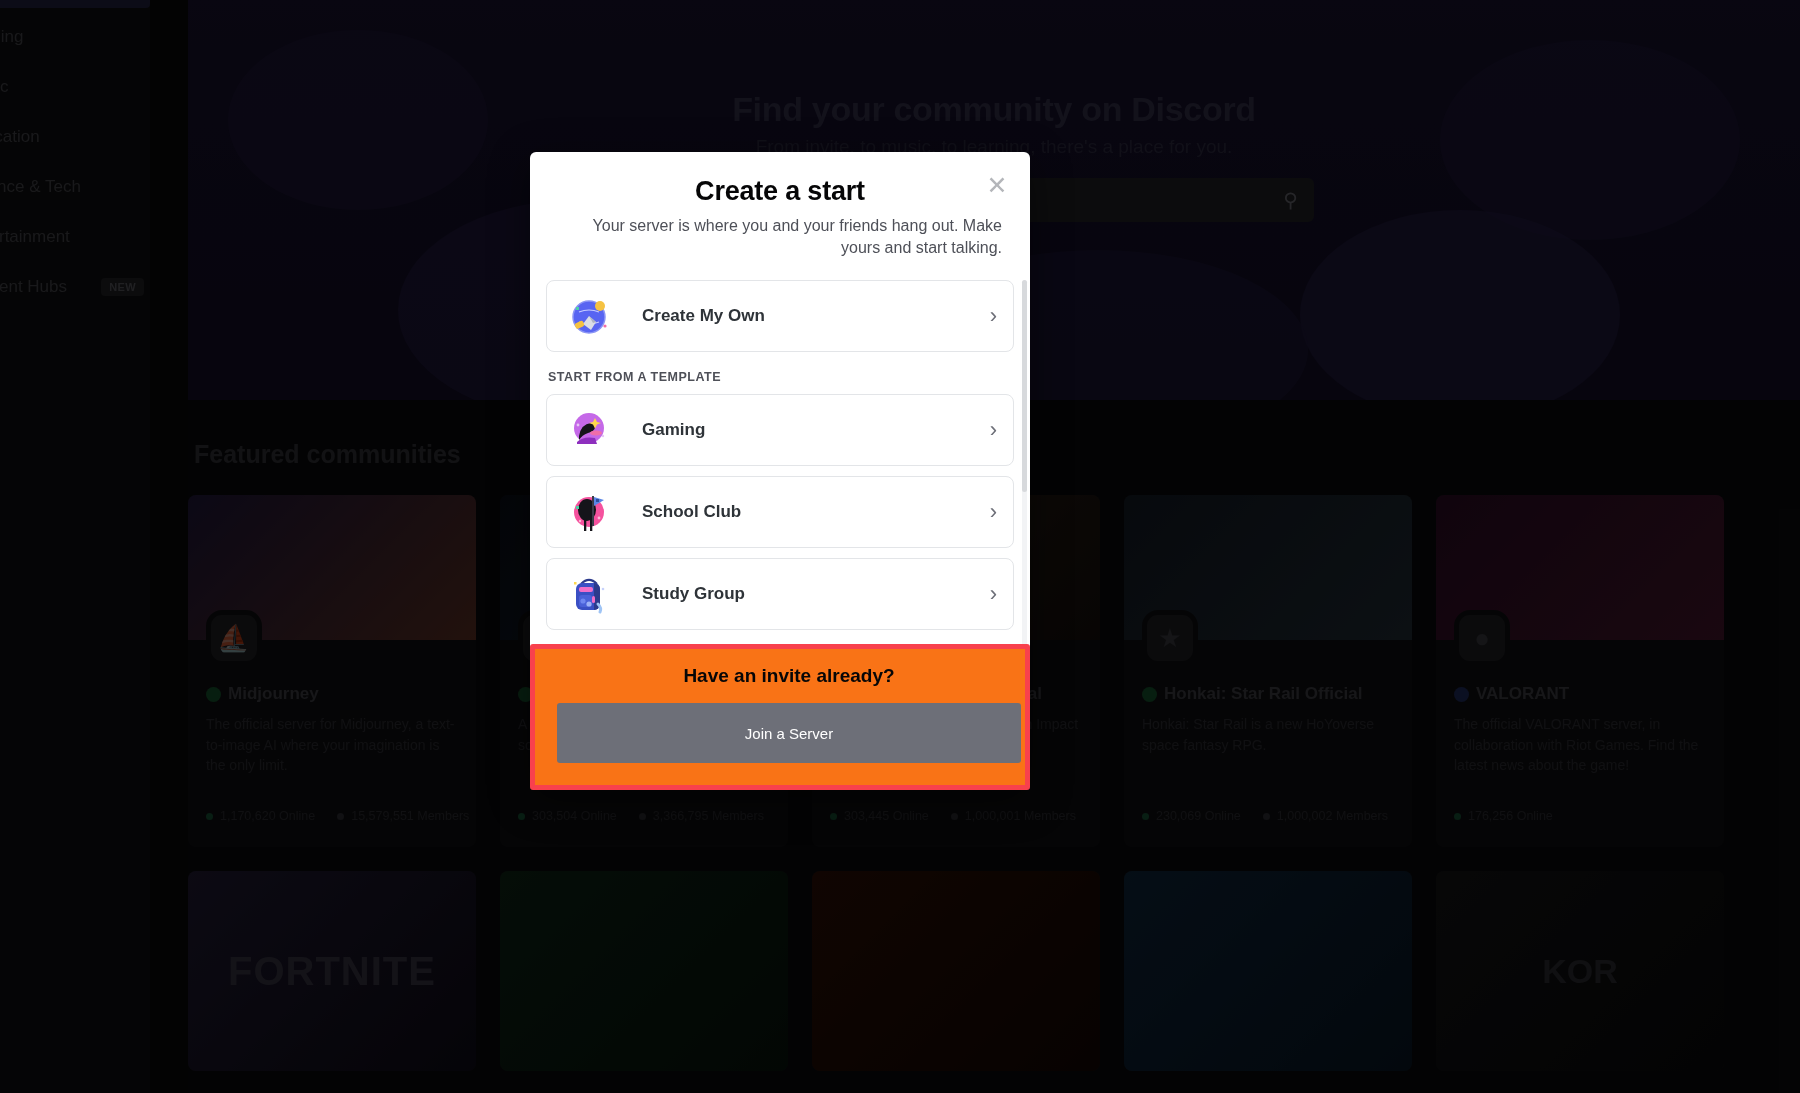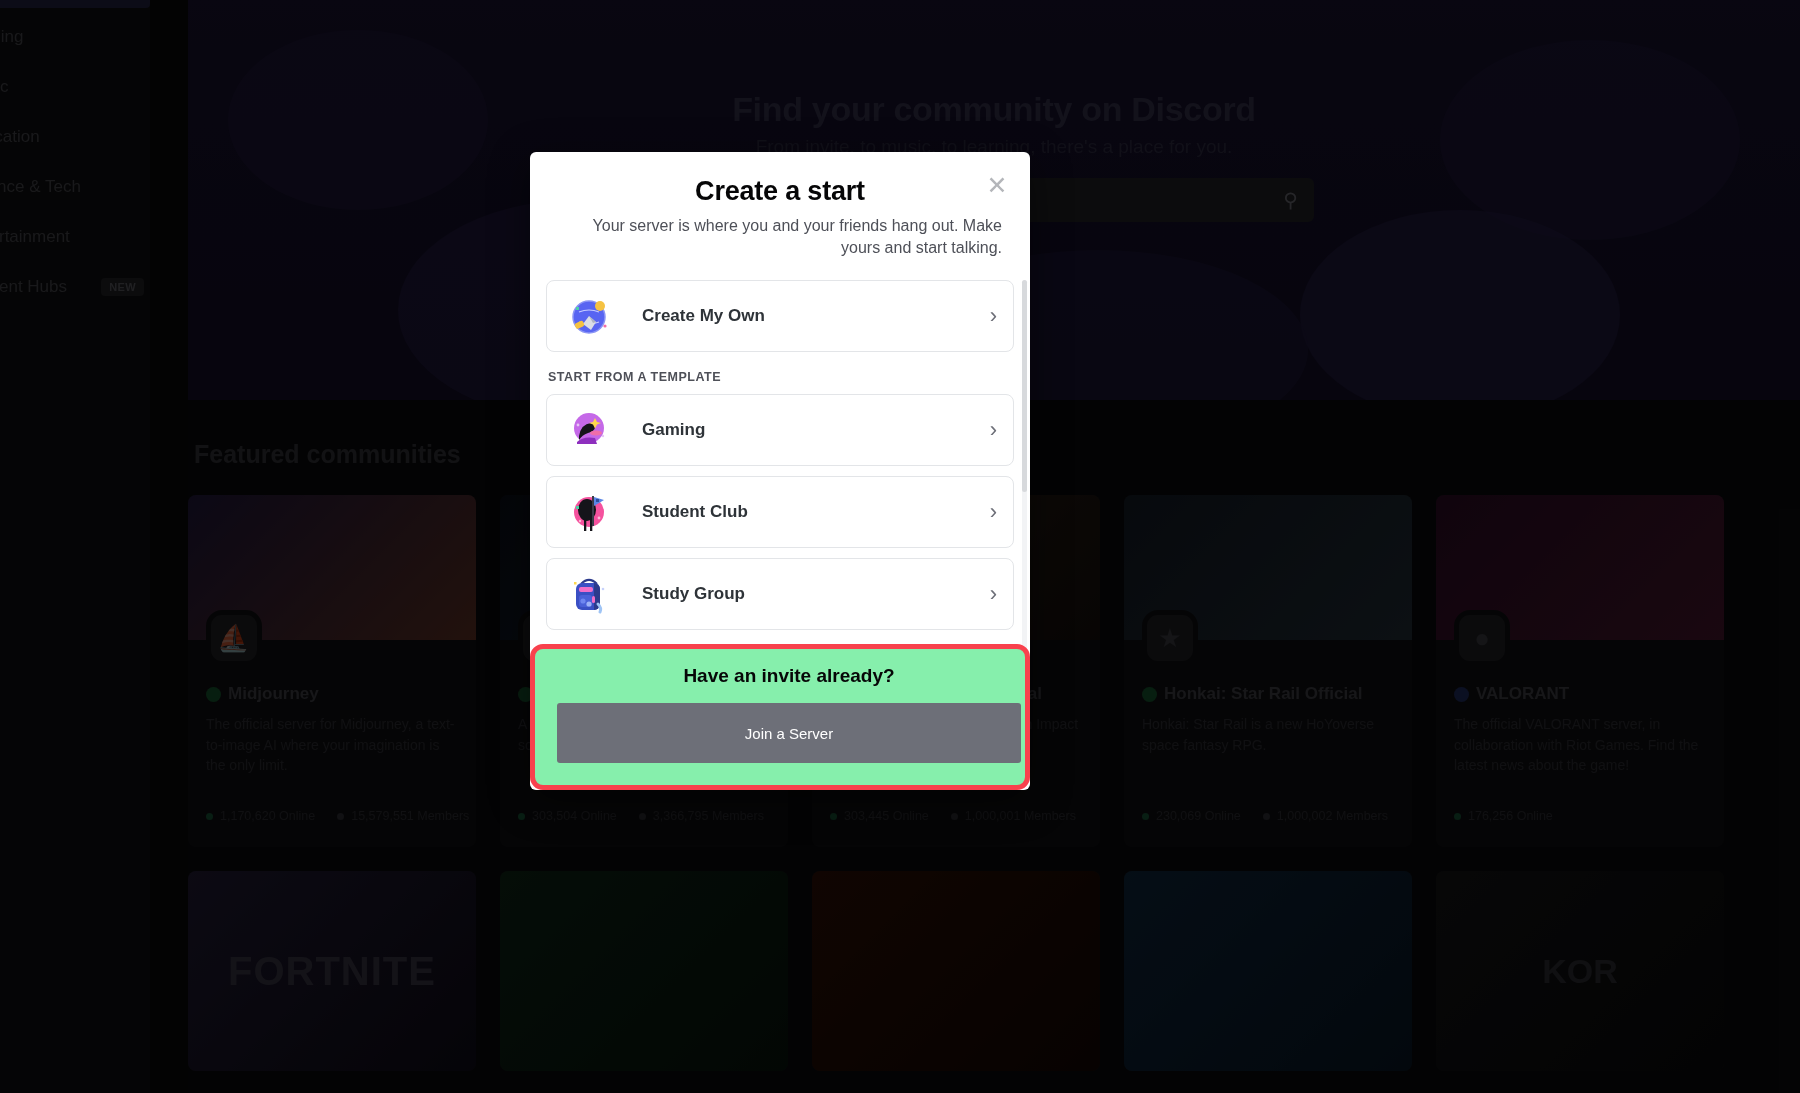--- a/index.html
+++ b/index.html
@@ -122,22 +122,22 @@
     background: #f2f3f5; border-radius: 3px;
   }
   .mscroll-thumb {
     position: absolute; right: 3px; top: 0; width: 5px; height: 212px;
     background: #d7d9dc; border-radius: 3px;
   }
 
   
   .modal-footer-wrap {
     position: relative; margin-top: 14px;
-    border: 5px solid #f8414d; border-radius: 13px;
-    background: #86efac;
+    border: 5px solid #f8414d; border-radius: 3px;
+    background: #f97316;
     padding: 16px 4px 22px 22px;
   }
   .footer-title { text-align: center; font-size: 19px; font-weight: bold; color: #060607; }
   .join-btn {
     margin-top: 16px; width: 100%; height: 60px;
     background: #6d6f78; color: #fff; border: none; border-radius: 3px;
     font-size: 15px; font-family: inherit; cursor: pointer;
     display: flex; align-items: center; justify-content: center;
   }
 </style>
@@ -379,21 +379,21 @@
             <rect x="19" y="31" width="2.3" height="12" fill="#15141a"></rect>
             <rect x="25" y="31" width="2.3" height="12" fill="#15141a"></rect>
             <rect x="27" y="8" width="2" height="30" fill="#3b3b48"></rect>
             <path d="M29 9 L39 12 L29 18 Z" fill="#5b86e5"></path>
             <rect x="31" y="11" width="3" height="3" fill="#2b4f9e"></rect>
             <rect x="11" y="18" width="3" height="3" fill="#4dd0a7"></rect>
             <circle cx="34" cy="30" r="1.4" fill="#fbb8d6"></circle>
             <circle cx="15" cy="33" r="1.2" fill="#fbb8d6"></circle>
           </svg>
         </span>
-        <span class="opt-label">Student Club</span>
+        <span class="opt-label">School Club</span>
         <span class="opt-chev">›</span>
       </div>
 
       <div class="opt-row">
         <span class="opt-icon">
           <svg width="48" height="48" viewBox="0 0 48 48">
             <path d="M16 14 Q24 6 32 14" stroke="#2c3a8c" stroke-width="2.2" fill="none"></path>
             <rect x="11" y="13" width="24" height="27" rx="6" fill="#3a4fc4"></rect>
             <path d="M29 13 h0 a6 6 0 0 1 6 6 v15 a6 6 0 0 1 -6 6 Z" fill="#2c3a8c"></path>
             <rect x="14" y="17" width="14" height="5" rx="2" fill="#f06ec9"></rect>

